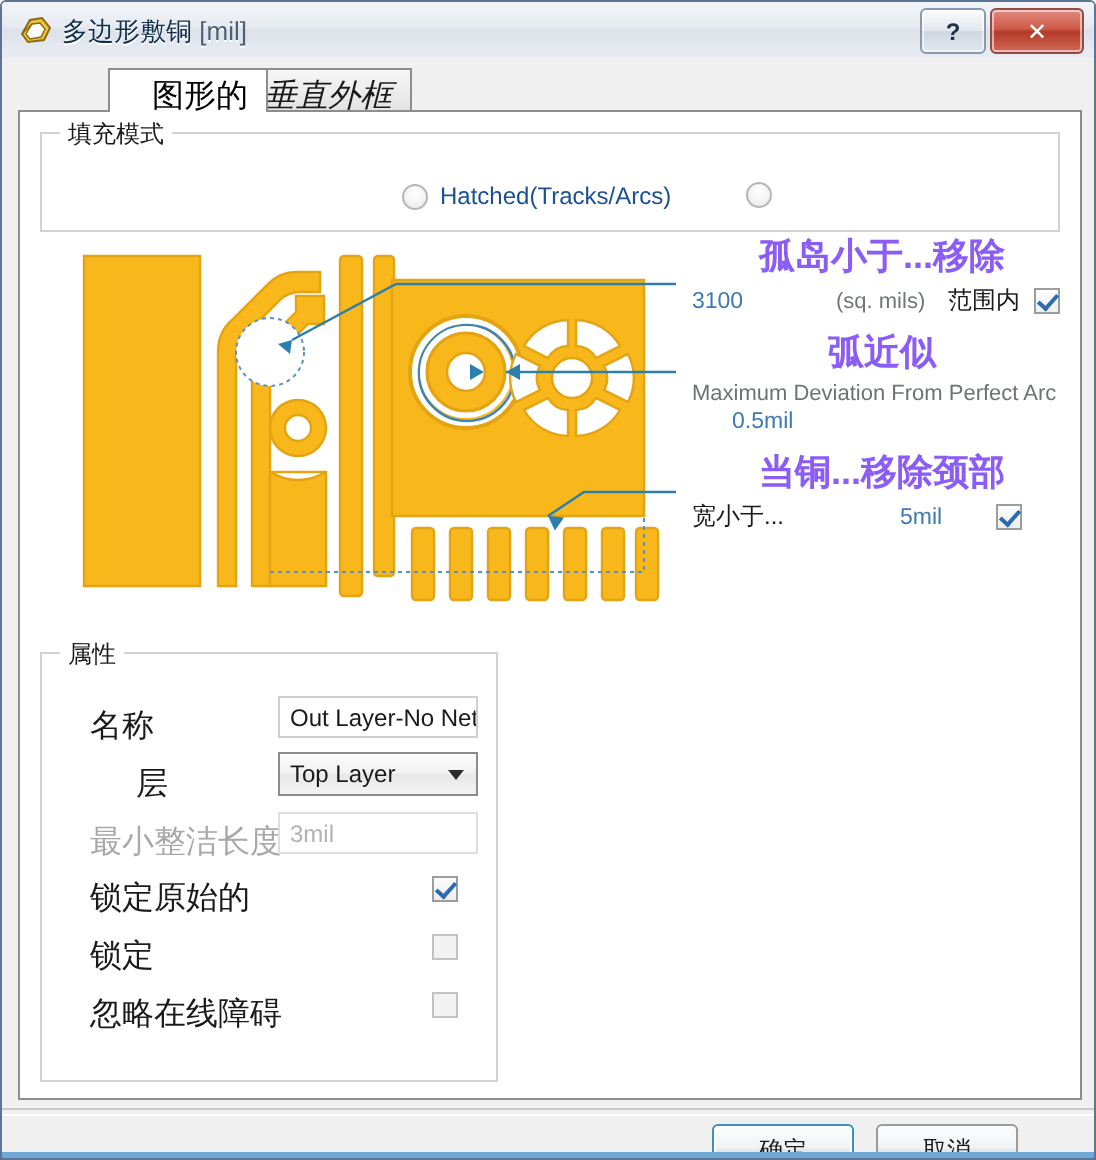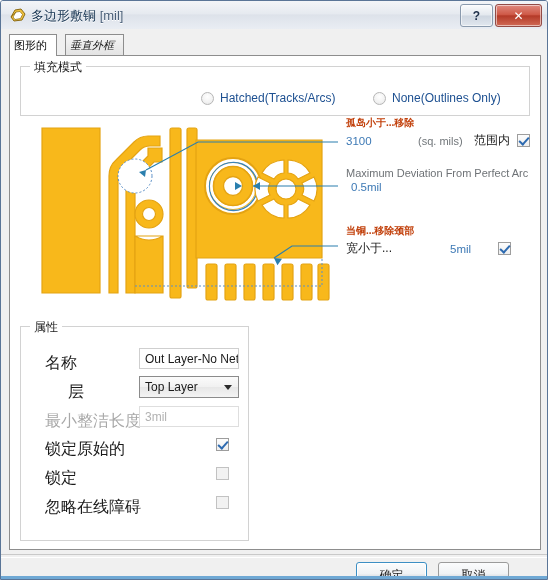--- a/index.html
+++ b/index.html
@@ -46,24 +46,24 @@
     width:45px;
     border:1px solid #924b46;
     background:linear-gradient(180deg,#e08a7f 0%,#cf5a48 45%,#b43a28 52%,#d06a56 100%);
     color:#ffffff;
   }
   
   .content{position:absolute;left:0;top:28px;right:0;bottom:0;background:#f0f0f0;}
   .tabstrip{position:absolute;left:8px;top:5px;height:22px;}
   .tab{
     position:absolute;top:0;height:22px;box-sizing:border-box;
-    padding:3px 9px 0 4px;font-size:11px;color:#1a1a1a;
+    padding:3px 9px 0 21px;font-size:16px;color:#1a1a1a;
     border:1px solid #8d8d8d;border-bottom:none;
     background:linear-gradient(180deg,#f6f6f6,#e2e2e2);
-    cursor:default;white-space:nowrap;
+    cursor:default;white-space:nowrap;margin-left:45px;
   }
   .tab.active{
     background:#ffffff;color:#000;z-index:3;
     border-color:#8d8d8d;
   }
   .tabpanel{
     position:absolute;left:8px;top:26px;width:532px;height:495px;
     box-sizing:border-box;background:#ffffff;border:1px solid #8d8d8d;
   }
   
@@ -94,21 +94,21 @@
     display:inline-block;position:relative;flex:none;
   }
   .cb.off{border-color:#c2c2c2;background:#f2f2f2;}
   .cb.on:after{
     content:"";position:absolute;left:3px;top:0px;width:4px;height:8px;
     border:solid #2d6ab0;border-width:0 2px 2px 0;transform:rotate(42deg);
   }
   
   .diagram{position:absolute;left:12px;top:62px;width:316px;height:200px;}
   .annots{position:absolute;left:336px;top:60px;width:190px;}
-  .an-title{font-size:10px;font-weight:bold;color:#c2410c;white-space:nowrap;}
+  .an-title{font-size:18px;font-weight:bold;color:#8b5cf6;white-space:nowrap;text-align:center;}
   .an-sub{font-size:11px;color:#6e7276;line-height:14px;}
   .an-val{font-size:11.5px;color:#3d79b5;}
   .an-row{display:flex;align-items:center;margin-top:2px;}
   .an-gray{font-size:11px;color:#71767a;}
   .an-dark{font-size:12px;color:#1a1a1a;}
   
   .flabel{position:absolute;font-size:16px;color:#1a1a1a;white-space:nowrap;}
   .flabel.dim{color:#a8a8a8;}
   .tbox{
     position:absolute;box-sizing:border-box;height:21px;
@@ -182,21 +182,20 @@
 
       <div class="group" style="left:10px;top:10px;width:510px;height:50px;">
         <span class="group-title">填充模式</span>
         <div class="radio-row">
           <div class="radio" style="left:180px;top:0;">
             <span class="rb"></span>
             <span class="lbl">Hatched(Tracks/Arcs)</span>
           </div>
           <div class="radio" style="left:352px;top:0;">
             <span class="rb"></span>
-            <span class="lbl">None(Outlines Only)</span>
           </div>
         </div>
       </div>
 
       <div class="diagram">
         <svg width="316" height="200" viewBox="0 0 316 200">
           <g stroke="#e4a313" stroke-width="1.2" fill="#f8b81b">
 
             <path d="M20 10 L78 10 L78 175 L20 175 Z"></path>
 
@@ -269,23 +268,24 @@
           <div class="an-title">孤岛小于...移除</div>
           <div class="an-row">
             <span class="an-val" style="width:72px;">3100</span>
             <span class="an-gray" style="width:56px;">(sq. mils)</span>
             <span class="an-dark" style="margin-right:7px;">范围内</span>
             <span class="cb on"></span>
           </div>
         </div>
 
         <div style="position:absolute;left:0;top:48px;width:190px;">
+          <div class="an-title">弧近似</div>
           <div class="an-sub" style="margin-top:2px;">
             <span>Maximum Deviation From Perfect Arc</span>
-            <span class="an-val" style="margin-left:5px;">0.5mil</span>
+            <span class="an-val" style="margin-left:20px;">0.5mil</span>
           </div>
         </div>
 
         <div style="position:absolute;left:0;top:108px;width:190px;">
           <div class="an-title">当铜...移除颈部</div>
           <div class="an-row">
             <span class="an-dark" style="width:104px;">宽小于...</span>
             <span class="an-val" style="width:48px;">5mil</span>
             <span class="cb on"></span>
           </div>

